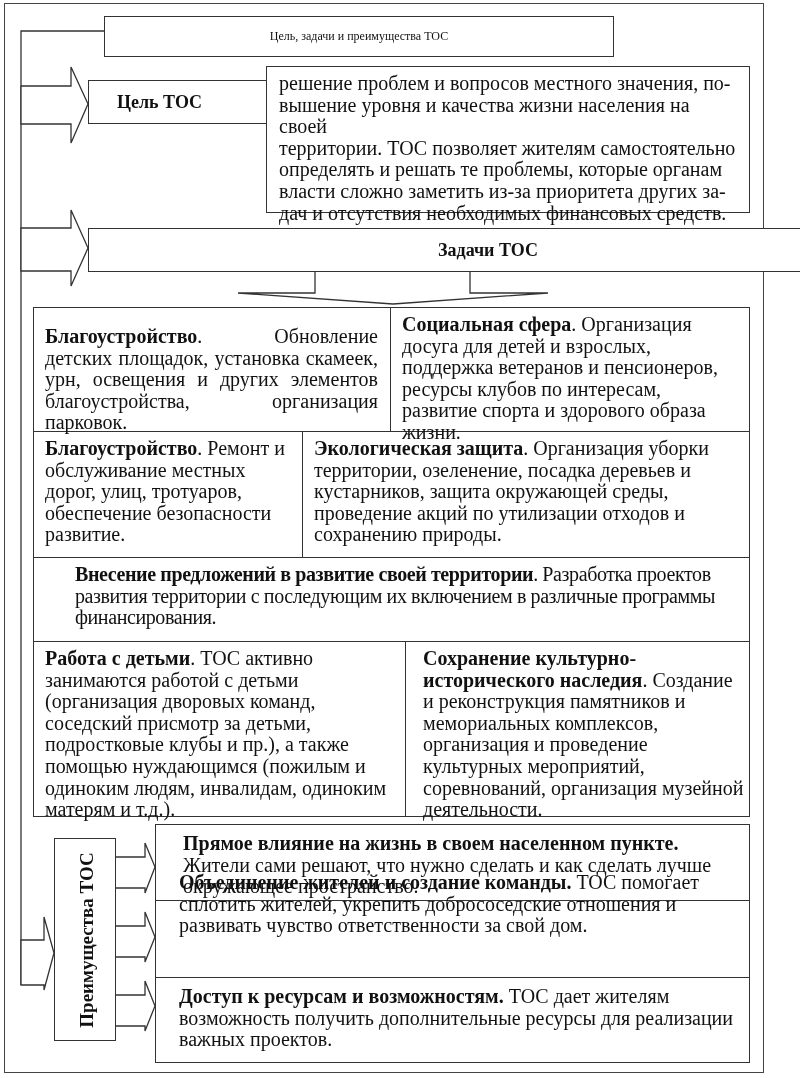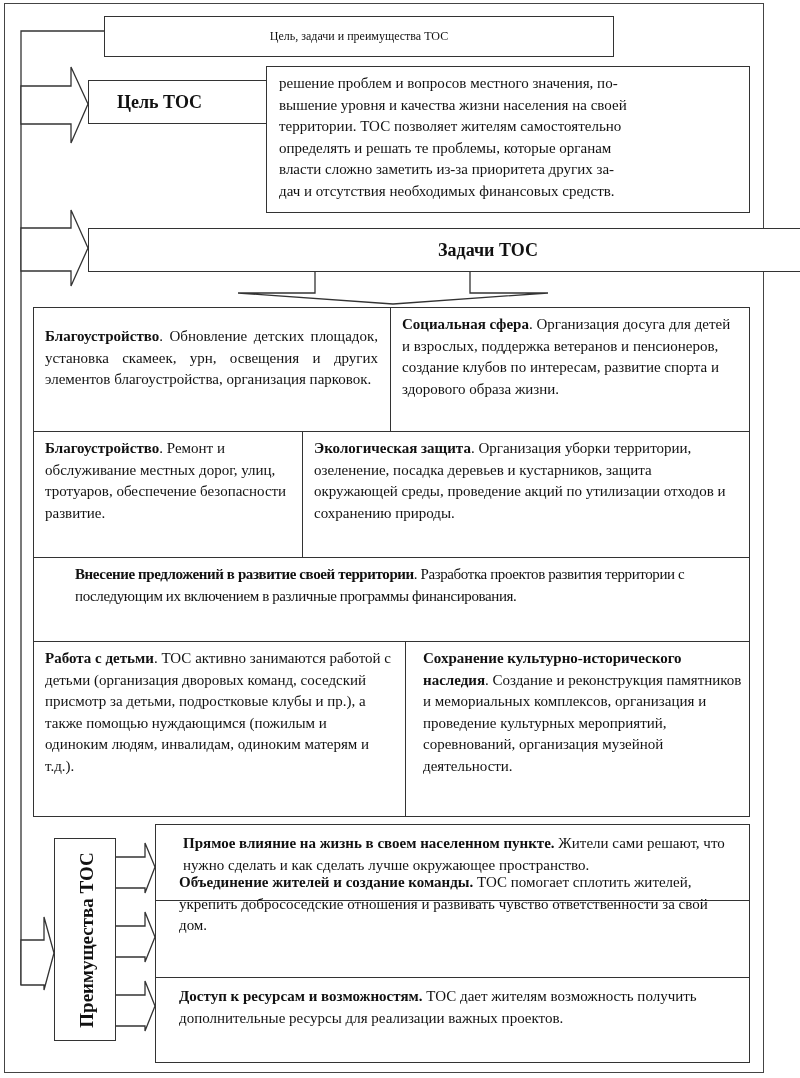--- a/index.html
+++ b/index.html
@@ -1,19 +1,19 @@
 <!DOCTYPE html>
 <html><head>
 <meta charset="utf-8">
 <style>
   html,body{margin:0;padding:0;background:#fff;}
   body{width:800px;height:1078px;position:relative;overflow:hidden;font-family:"Liberation Serif","DejaVu Serif",serif;color:#111;}
   .abs{position:absolute;box-sizing:border-box;}
   .box{position:absolute;box-sizing:border-box;border:1.3px solid #333;background:#fff;}
-  .txt{font-size:15px;line-height:21.6px;}
+  .txt{font-size:20px;line-height:21.6px;}
   .b{font-weight:bold;}
   .just{text-align:justify;margin-top:12px;}
   svg.lines{position:absolute;left:0;top:0;}
   .cell{position:absolute;box-sizing:border-box;padding:5px 12px 0 12px;}
   .vert{position:absolute;transform:rotate(-90deg);transform-origin:center center;white-space:nowrap;font-weight:bold;font-size:19px;text-align:center;}
 </style>
 </head>
 <body>
 
 <div class="abs" style="left:4px;top:3px;width:760px;height:1070px;border:1.3px solid #444;"></div>
@@ -64,21 +64,21 @@
 <div class="abs" style="left:33px;top:641px;width:717px;border-top:1.3px solid #333;"></div>
 
 <div class="abs" style="left:390px;top:307px;height:124px;border-left:1.3px solid #333;"></div>
 <div class="abs" style="left:302px;top:431px;height:126px;border-left:1.3px solid #333;"></div>
 <div class="abs" style="left:405px;top:641px;height:176px;border-left:1.3px solid #333;"></div>
 
 <div class="cell txt just" style="left:33px;top:309px;width:357px;">
   <span class="b">Благоустройство</span><span>. Обновление детских площадок, установка скамеек, урн, освещения и других элементов благоустройства, организация парковок.</span>
 </div>
 <div class="cell txt" style="left:390px;top:309px;width:360px;">
-  <span class="b">Социальная сфера</span><span>. Организация досуга для детей и взрослых, поддержка ветеранов и пенсионеров, создание клубов по интересам, развитие спорта и здорового образа жизни.</span>
+  <span class="b">Социальная сфера</span><span>. Организация досуга для детей и взрослых, поддержка ветеранов и пенсионеров, ресурсы клубов по интересам, развитие спорта и здорового образа жизни.</span>
 </div>
 <div class="cell txt" style="left:33px;top:433px;width:269px;">
   <span class="b">Благоустройство</span><span>. Ремонт и обслуживание местных дорог, улиц, тротуаров, обеспечение безопасности развитие.</span>
 </div>
 <div class="cell txt" style="left:302px;top:433px;width:448px;">
   <span class="b">Экологическая защита</span><span>. Организация уборки территории, озеленение, посадка деревьев и кустарников, защита окружающей среды, проведение акций по утилизации отходов и сохранению природы.</span>
 </div>
 <div class="cell txt" style="left:23px;top:559px;width:717px;letter-spacing:-0.4px;margin-left:40px;">
   <span class="b">Внесение предложений в развитие своей территории</span><span>. Разработка проектов развития территории с последующим их включением в различные программы финансирования.</span>
 </div>

